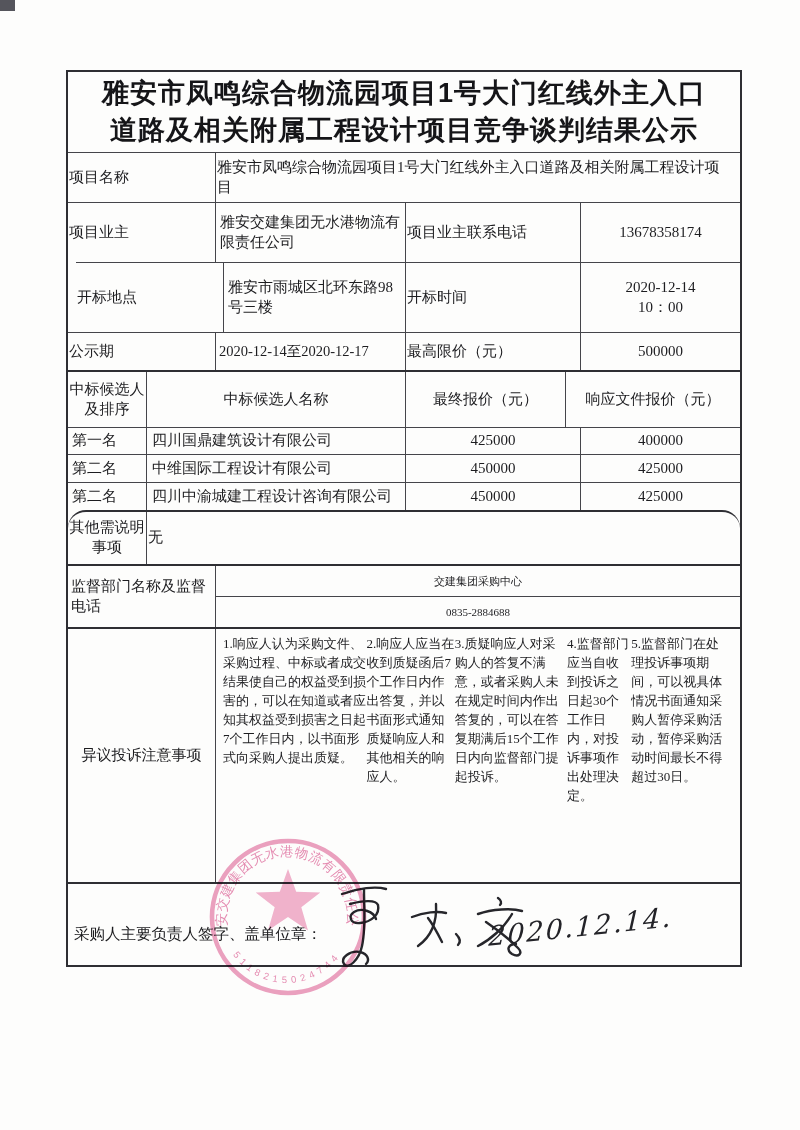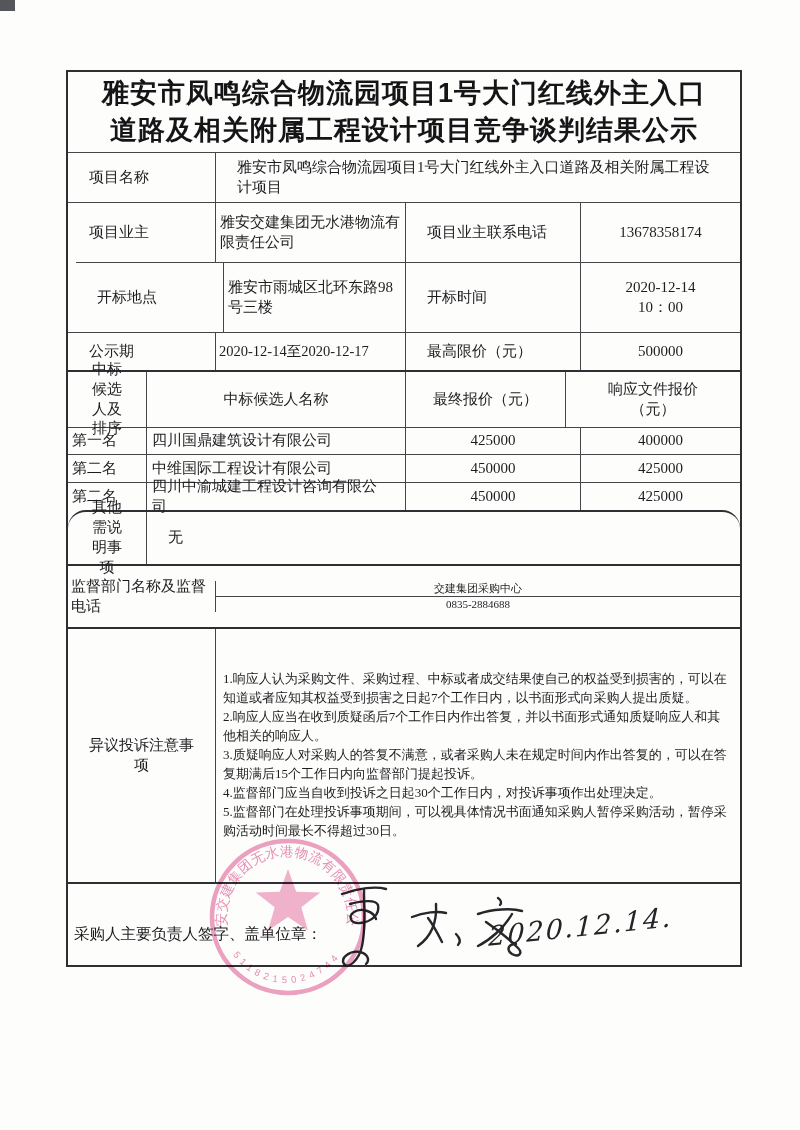--- a/index.html
+++ b/index.html
@@ -4,42 +4,42 @@
 <style>
   html,body{margin:0;padding:0;background:#fdfdfc;}
   .page{position:relative;width:800px;height:1130px;background:#fdfdfc;overflow:hidden;
         font-family:"Liberation Serif","DejaVu Serif",serif;color:#1d1d20;}
   .corner-mark{position:absolute;left:0;top:0;width:15px;height:11px;background:#55555c;}
   .doc{position:absolute;left:66px;top:70px;width:672px;border:2px solid #2e2e33;background:transparent;}
   .row{display:flex;box-sizing:border-box;border-top:1px solid #45454a;}
   .row.first{border-top:none;}
   .row.thick{border-top:2px solid #2e2e33;}
   .cell{box-sizing:border-box;border-left:1px solid #45454a;display:flex;align-items:center;
-        font-size:15px;line-height:1.32;padding:2px 21px;}
+        font-size:15px;line-height:1.32;padding:2px 1px;}
   .cell.cfirst{border-left:none;}
   .w-label{width:147px;flex:none;}
   .w-rank{width:78px;flex:none;}
   .w-name{width:259px;flex:none;}
   .w-p1{width:175px;flex:none;}
   .w-p2{width:160px;flex:none;}
   .grow{flex:1;}
   .center{justify-content:center;text-align:center;font-family:Liberation Serif, serif;}
   .pre{white-space:pre-line;}
   .nowrap{white-space:nowrap;}
   .h80{height:80px;} .h50{height:50px;} .h60{height:60px;} .h70{height:70px;margin-left:8px;}
   .h38{height:38px;} .h57{height:57px;} .h27{height:27px;} .h28{height:28px;}
-  .h54{height:54px;border-radius:18px;} .h63{height:63px;align-items:center;} .h255{height:255px;} .h83{height:83px;}
+  .h54{height:54px;border-radius:18px;} .h63{height:63px;} .h255{height:255px;} .h83{height:83px;}
   .title-cell{width:100%;justify-content:center;text-align:center;border-left:none;
       font-family:"Liberation Sans","DejaVu Sans",sans-serif;font-weight:700;
       font-size:27px;line-height:37px;letter-spacing:1px;white-space:pre-line;color:#151518;}
   .projname-val{padding-right:18px;}
   .sup-stack{display:flex;flex-direction:column;align-items:stretch;padding:0;}
   .sup-sub{flex:1;display:flex;align-items:center;justify-content:center;font-size:11px;}
   .sup-sub + .sup-sub{border-top:1px solid #45454a;}
-  .obj-content{flex-direction:column;align-items:flex-start;justify-content:center;
+  .obj-content{flex-direction:row;align-items:flex-start;justify-content:center;
       font-size:13px;line-height:1.46;padding:6px 8px 6px 7px;}
   .obj-content div{margin:0;}
   .sig-row{position:relative;display:block;}
   .sig-label{position:absolute;left:6px;top:40px;font-size:15.5px;color:#1b1b1e;}
   .sig-date{position:absolute;left:420px;top:27px;font-size:27px;font-style:italic;
       font-family:"DejaVu Serif","Liberation Serif",serif;letter-spacing:2px;color:#232328;
       transform:rotate(-6deg) skewX(-8deg);}
   .sig-svg{position:absolute;left:252px;top:-12px;pointer-events:none;}
   .stamp{position:absolute;left:205px;top:835px;mix-blend-mode:multiply;opacity:.85;pointer-events:none;}
 </style>

